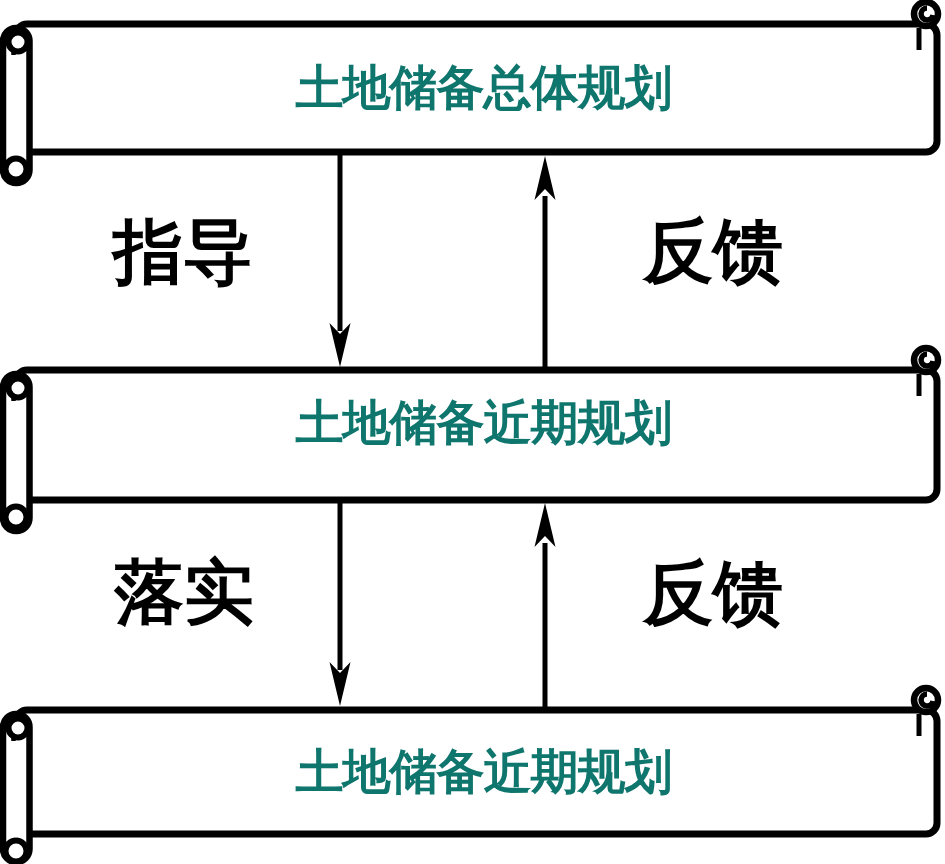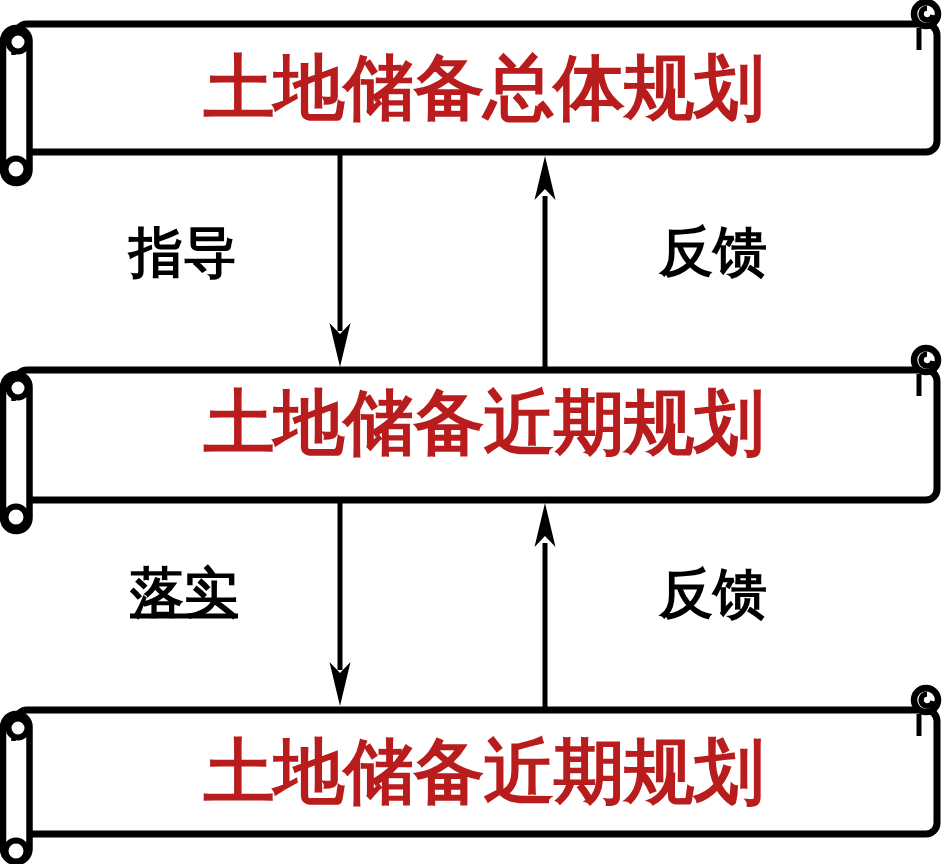--- a/index.html
+++ b/index.html
@@ -24,30 +24,30 @@
   .arrow-head    { fill: #000000; stroke: none; }
 
   .node-label {
     position: absolute;
     left: 30px;
     width: 907px;
     display: flex;
     align-items: center;
     justify-content: center;
     font-weight: bold;
-    font-size: 71px;
-    color: #b91c1c;
+    font-size: 48px;
+    color: #0f766e;
     white-space: nowrap;
     letter-spacing: -1px;
   }
   .edge-label {
     position: absolute;
     transform: translate(-50%, -50%);
     font-weight: bold;
-    font-size: 54px;
+    font-size: 70px;
     color: #000000;
     white-space: nowrap;
   }
 </style>
 </head>
 <body>
 
 <div class="stage">
 
   <svg width="945" height="864" viewBox="0 0 945 864">
@@ -109,17 +109,17 @@
   <div class="node-label" style="top:24px;  height:128px;">土地储备总体规划</div>
 
   <div class="node-label" style="top:358px; height:130px;">土地储备近期规划</div>
 
   <div class="node-label" style="top:710px; height:124px;">土地储备近期规划</div>
 
   <div class="edge-label" style="left:183px; top:253px;">指导</div>
 
   <div class="edge-label" style="left:713px; top:252px;">反馈</div>
 
-  <div class="edge-label" style="left:184px; top:593px;text-decoration:underline;">落实</div>
+  <div class="edge-label" style="left:184px; top:593px;">落实</div>
 
   <div class="edge-label" style="left:713px; top:594px;">反馈</div>
 
 </div>
 
 </body></html>

